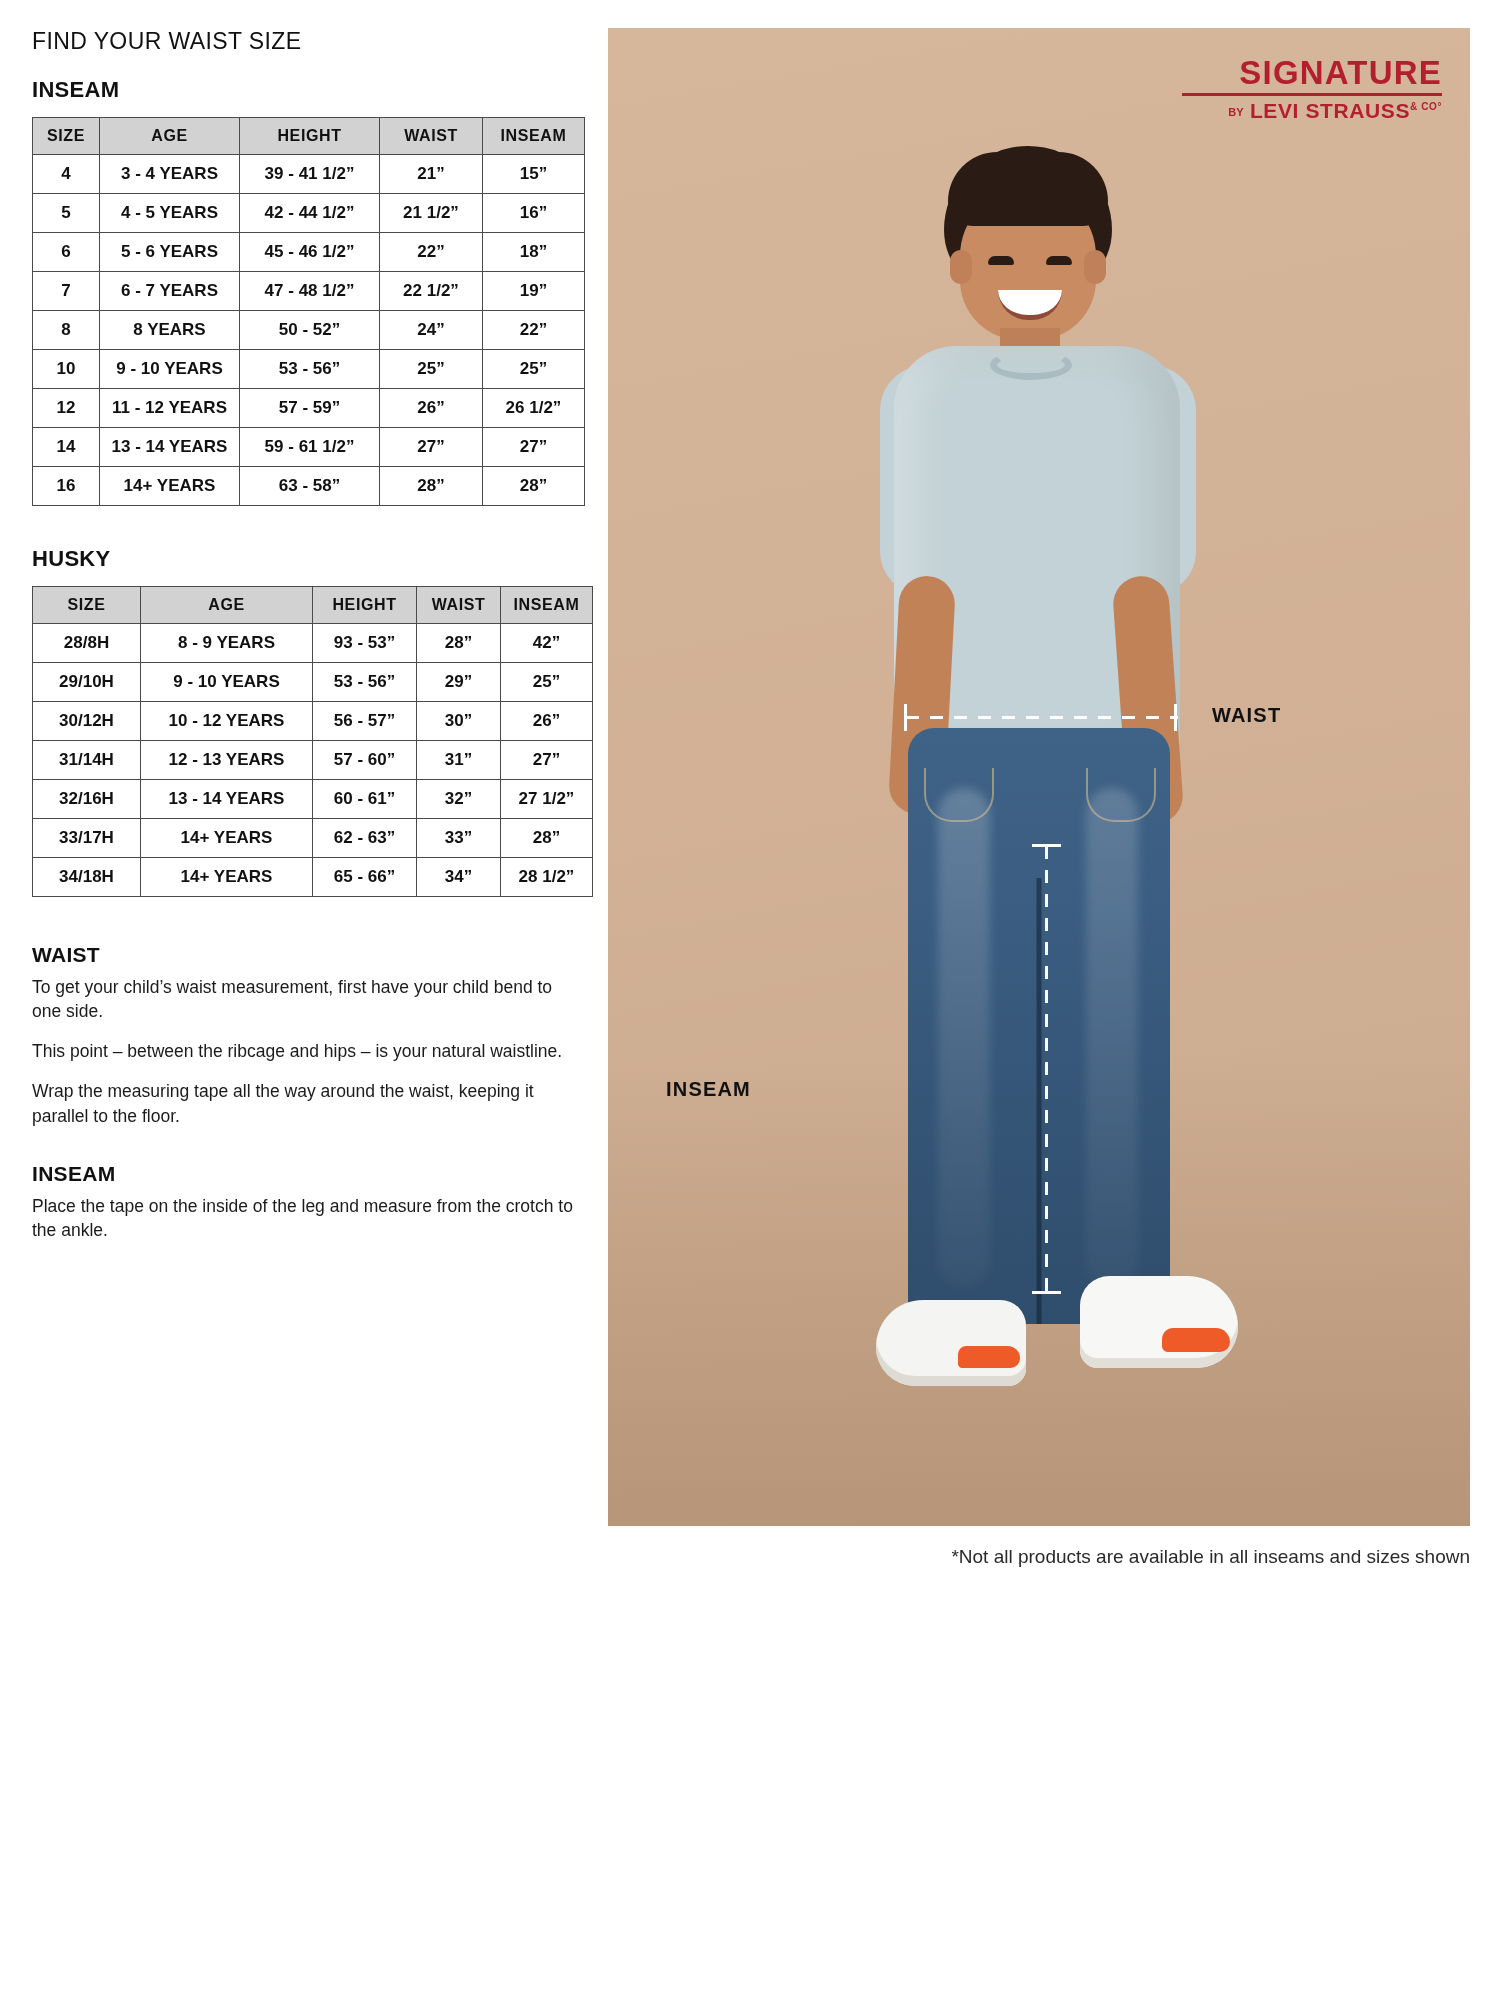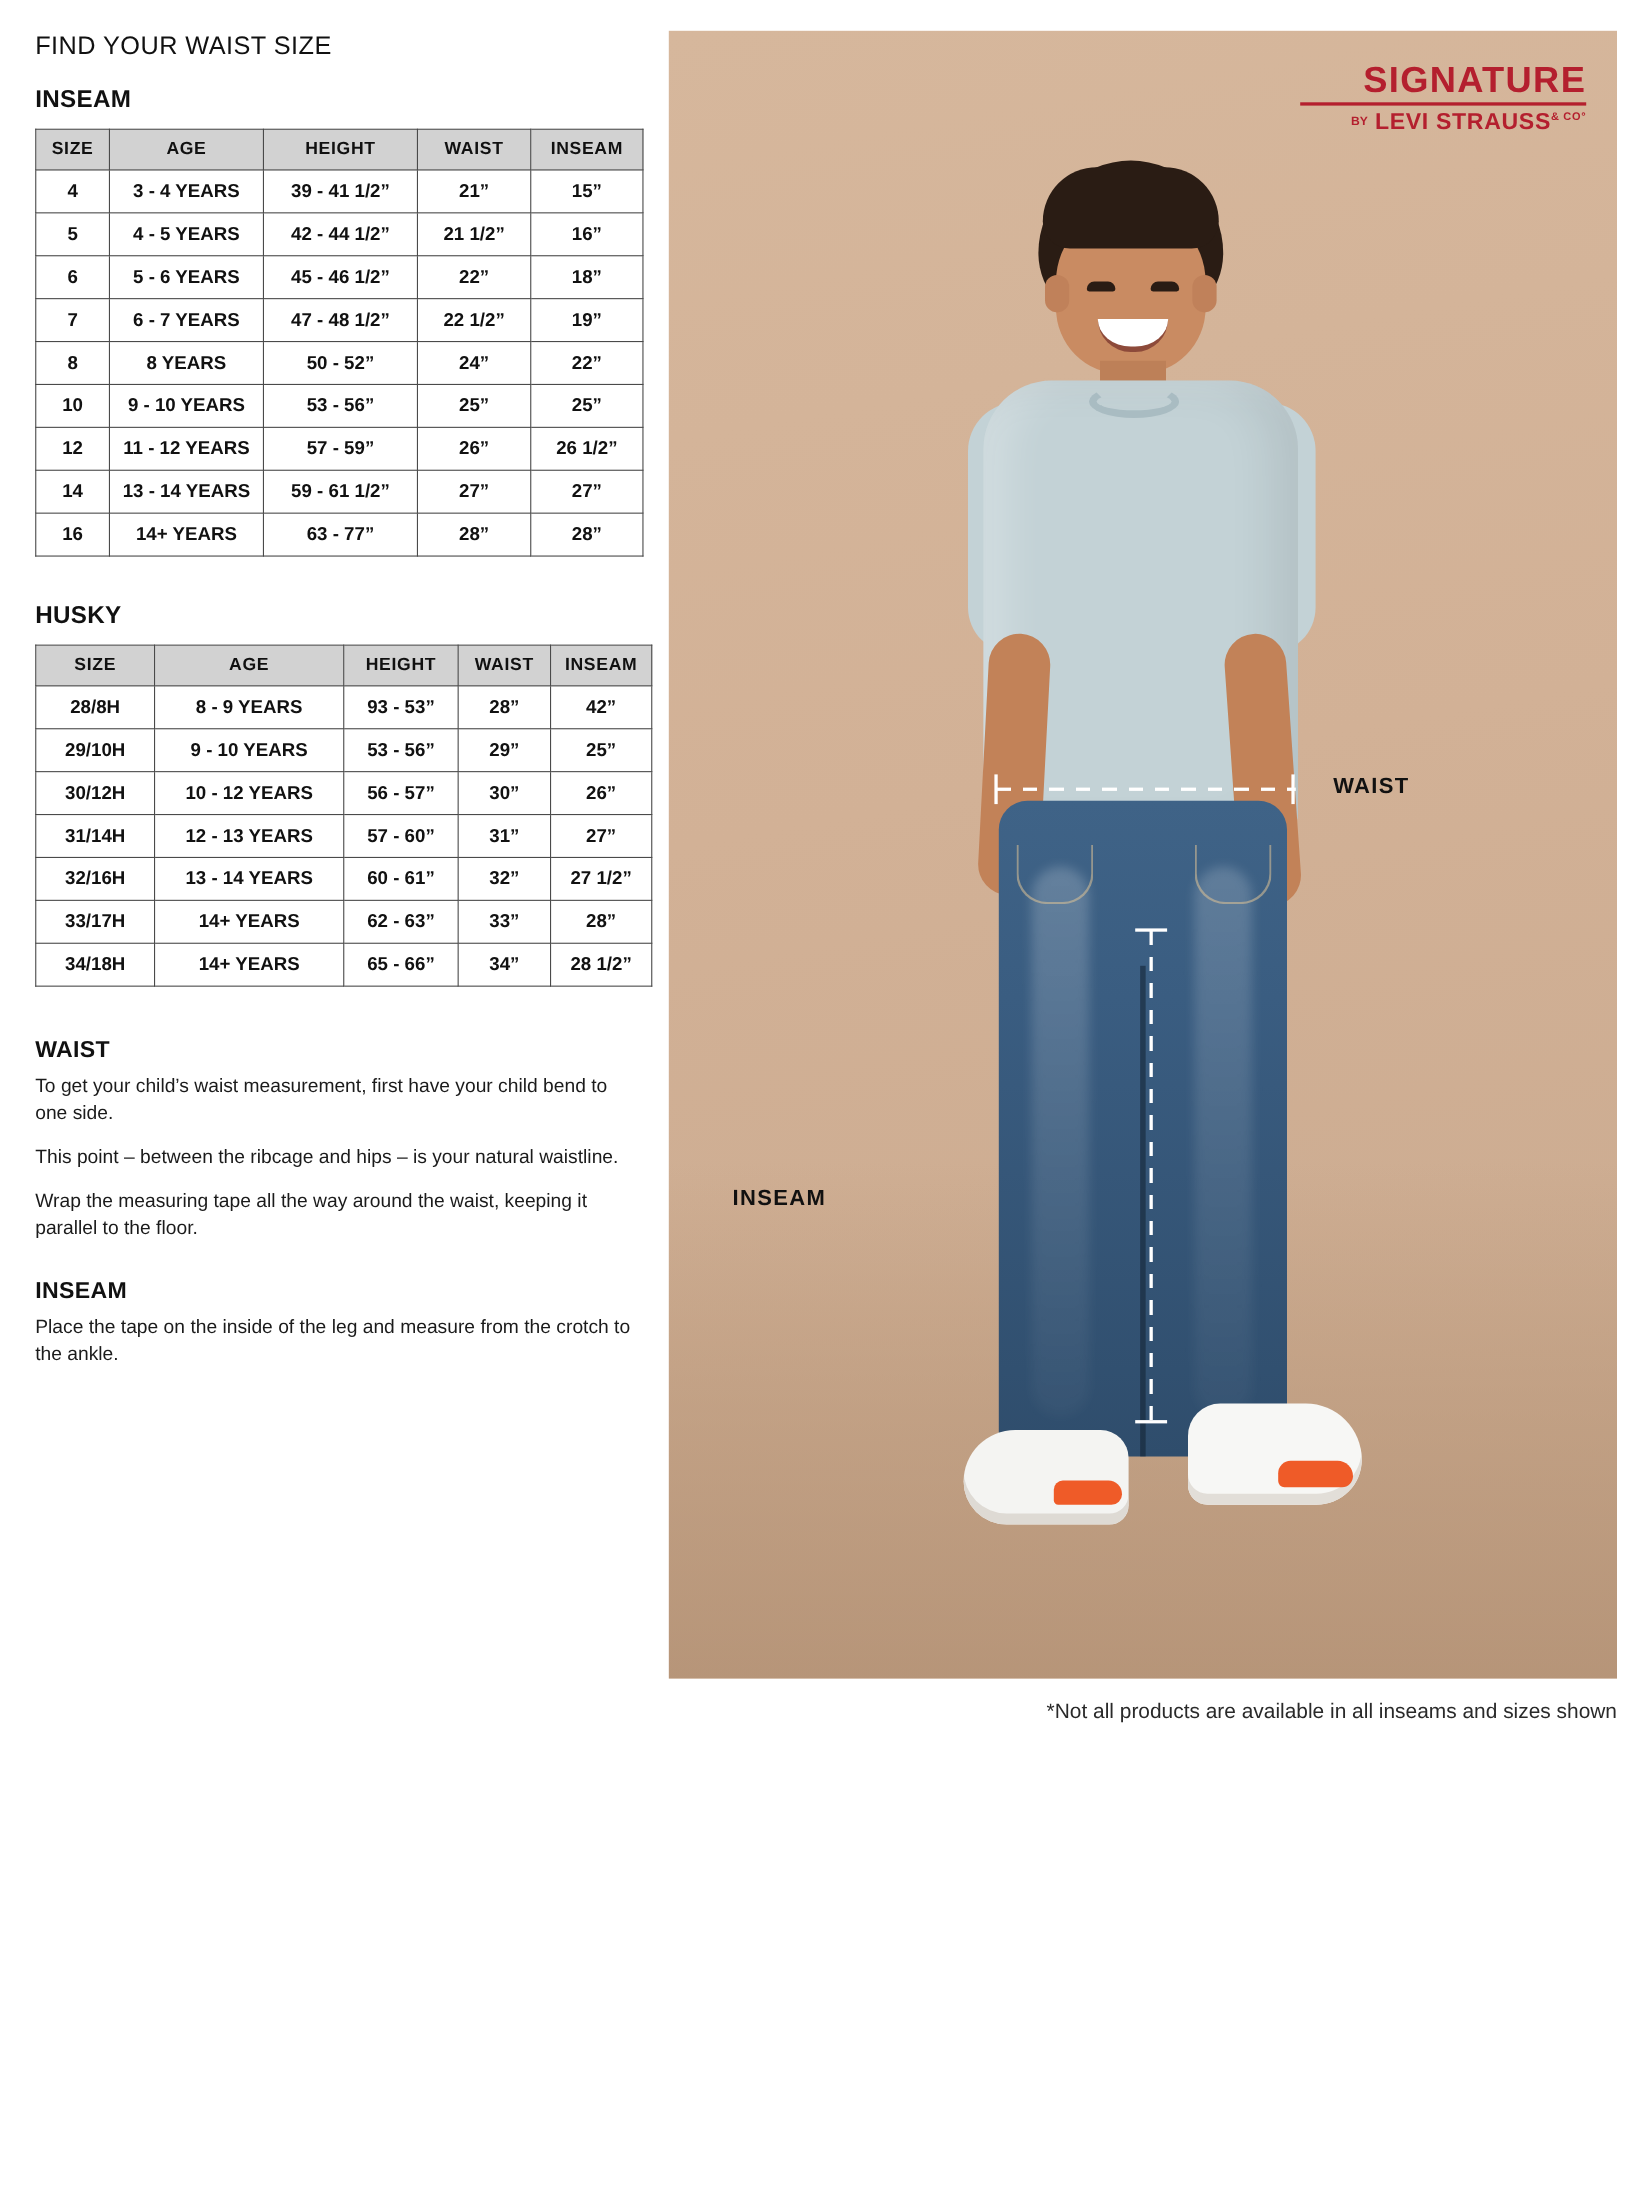--- a/index.html
+++ b/index.html
@@ -333,21 +333,21 @@
           <tr>
             <td>14</td>
             <td>13 - 14 YEARS</td>
             <td>59 - 61 1/2”</td>
             <td>27”</td>
             <td>27”</td>
           </tr>
           <tr>
             <td>16</td>
             <td>14+ YEARS</td>
-            <td>63 - 77”</td>
+            <td>63 - 58”</td>
             <td>28”</td>
             <td>28”</td>
           </tr>
         </tbody>
     </table>
 
     <div class="gap-husky"></div>
 
     <div class="sec-title">HUSKY</div>
 

